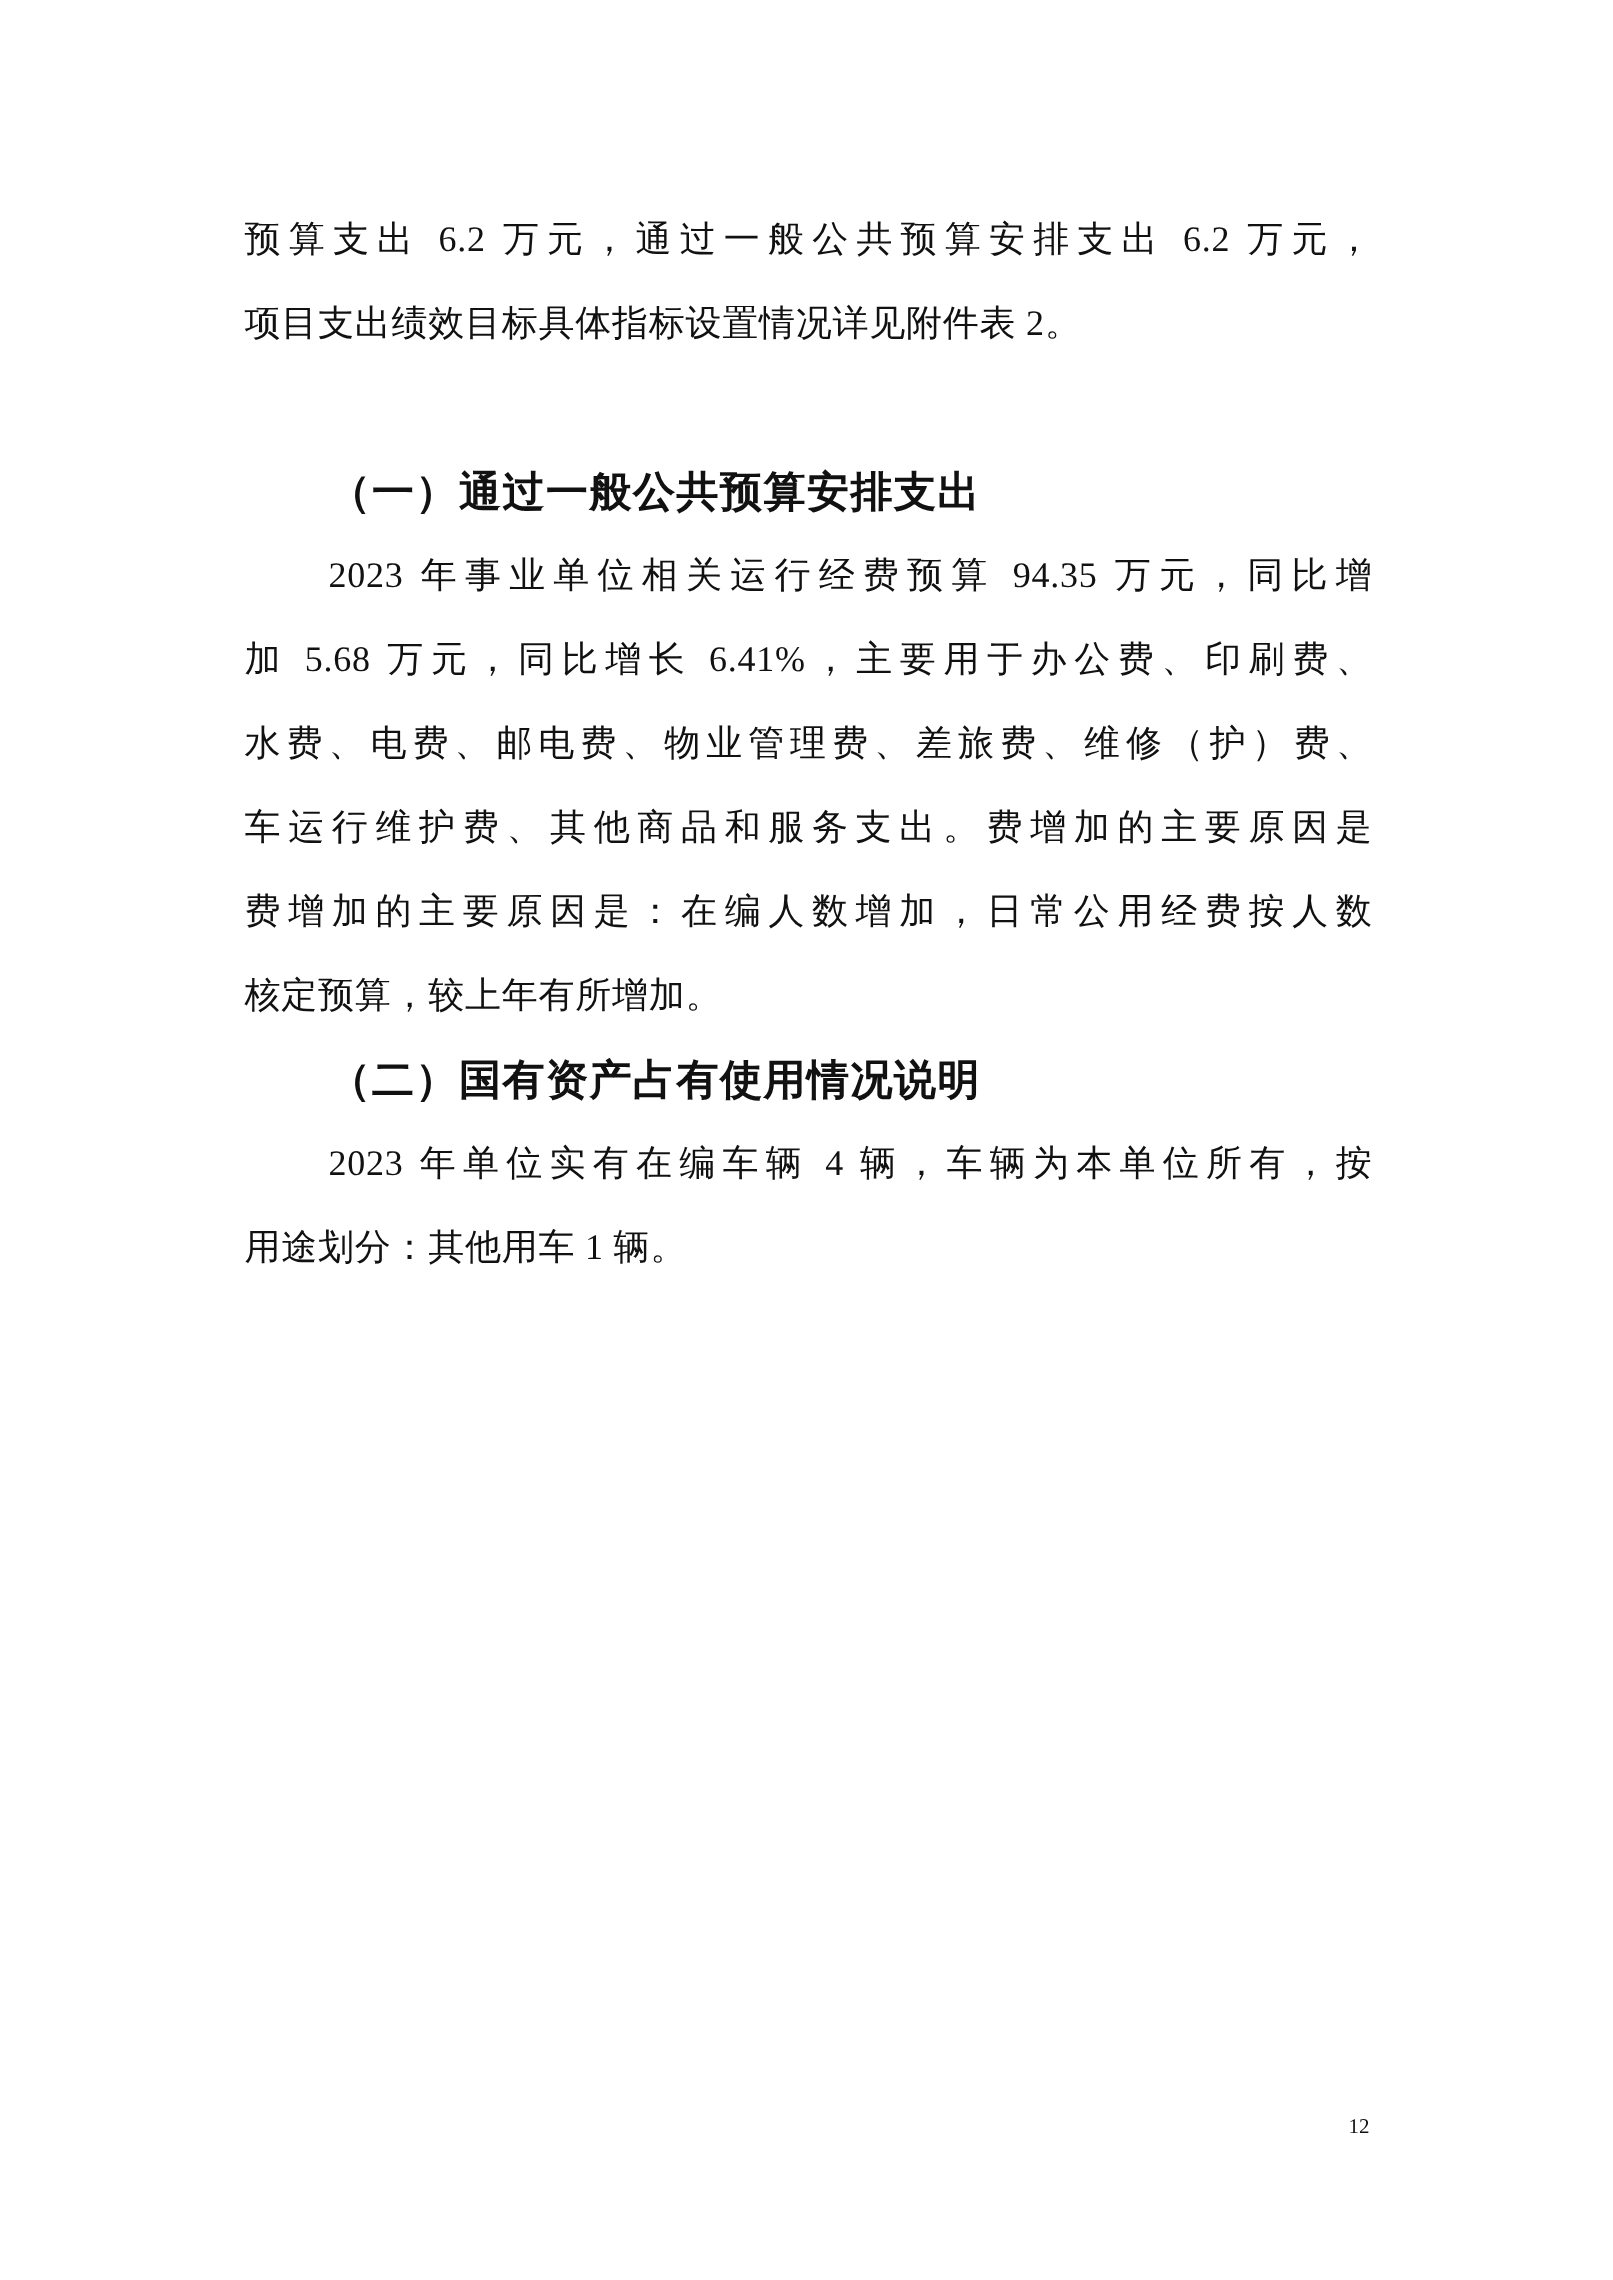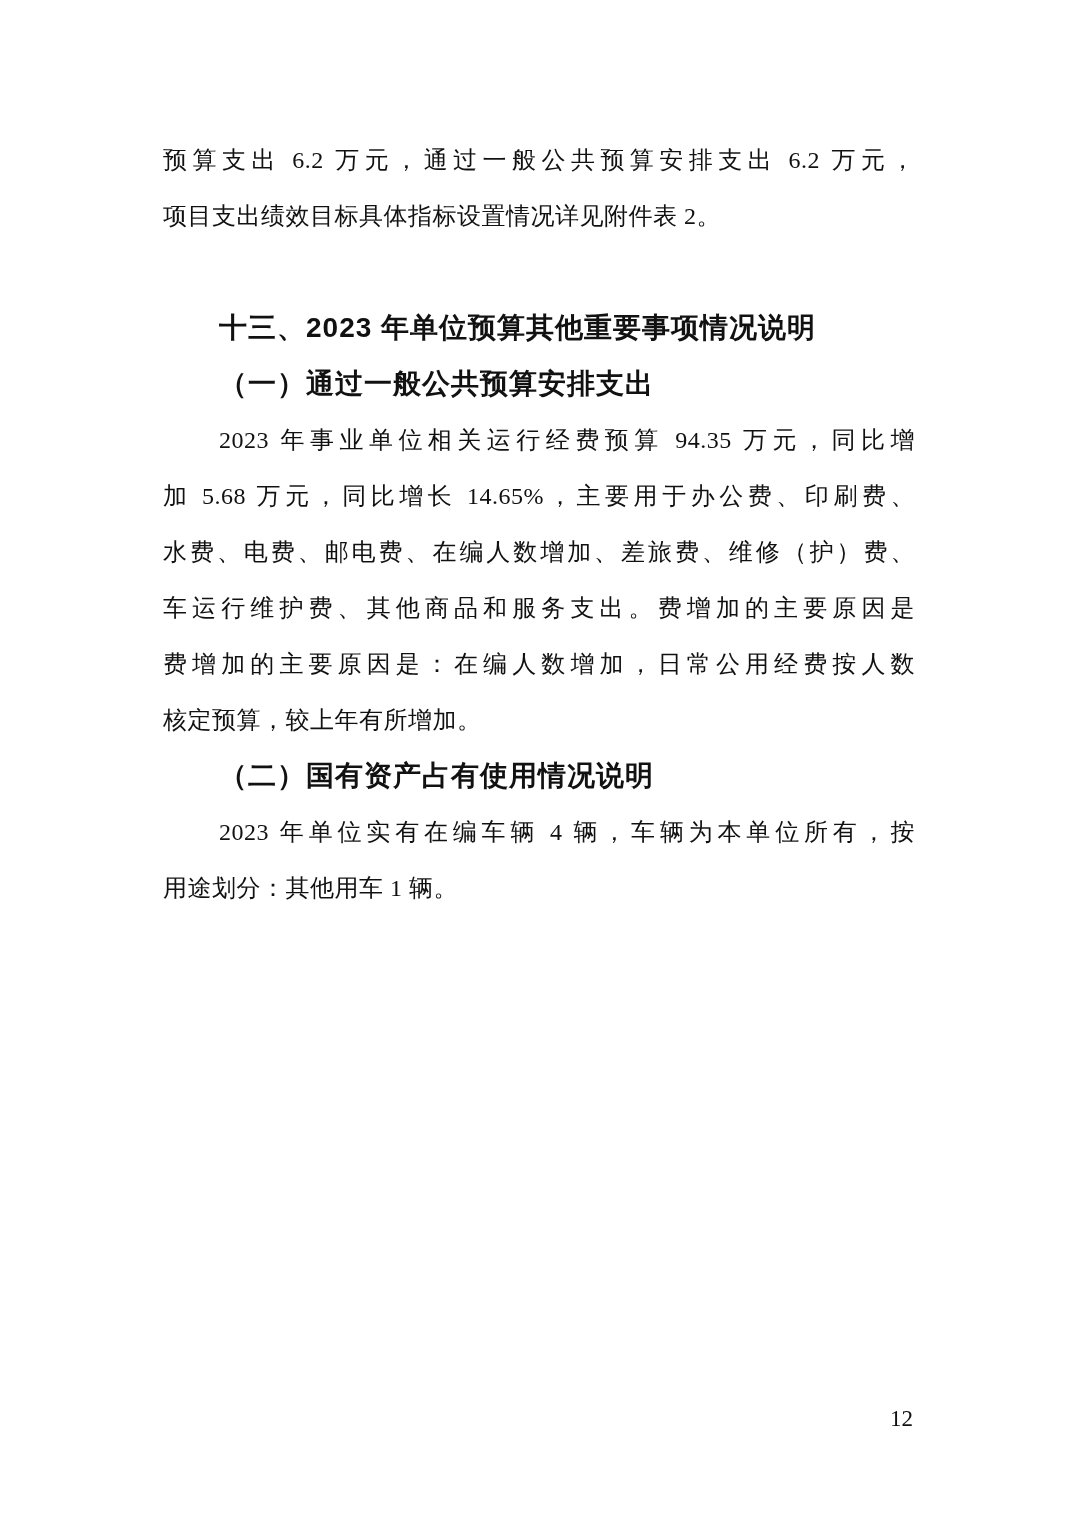--- a/index.html
+++ b/index.html
@@ -43,43 +43,42 @@
     font-size: 28px;
     letter-spacing: 1px;
   }
   .line.blank {
     height: 56px;
   }
   .page-number {
     position: absolute;
     top: 1405px;
     right: 162px;
-    font-size: 23px;
+    font-size: 14px;
     line-height: 28px;
     font-family: "Liberation Serif", "DejaVu Serif", serif;
     color: #111111;
   }
 </style>
 </head>
 <body>
 
 <div class="page">
   <div class="content">
 
     <div class="line j">预算支出 6.2 万元，通过一般公共预算安排支出 6.2 万元，</div>
     <div class="line">项目支出绩效目标具体指标设置情况详见附件表 2。</div>
 
     <div class="line blank"></div>
 
-    <div class="line heading indent">十三、2023 年单位预算其他重要事项情况说明</div>
     <div class="line heading indent">（一）通过一般公共预算安排支出</div>
 
     <div class="line j indent">2023 年事业单位相关运行经费预算 94.35 万元，同比增</div>
-    <div class="line j">加 5.68 万元，同比增长 14.65%，主要用于办公费、印刷费、</div>
-    <div class="line j">水费、电费、邮电费、在编人数增加、差旅费、维修（护）费、</div>
+    <div class="line j">加 5.68 万元，同比增长 6.41%，主要用于办公费、印刷费、</div>
+    <div class="line j">水费、电费、邮电费、物业管理费、差旅费、维修（护）费、</div>
     <div class="line j">车运行维护费、其他商品和服务支出。费增加的主要原因是</div>
     <div class="line j">费增加的主要原因是：在编人数增加，日常公用经费按人数</div>
     <div class="line">核定预算，较上年有所增加。</div>
 
     <div class="line heading indent">（二）国有资产占有使用情况说明</div>
 
     <div class="line j indent">2023 年单位实有在编车辆 4 辆，车辆为本单位所有，按</div>
     <div class="line">用途划分：其他用车 1 辆。</div>
 
   </div>

